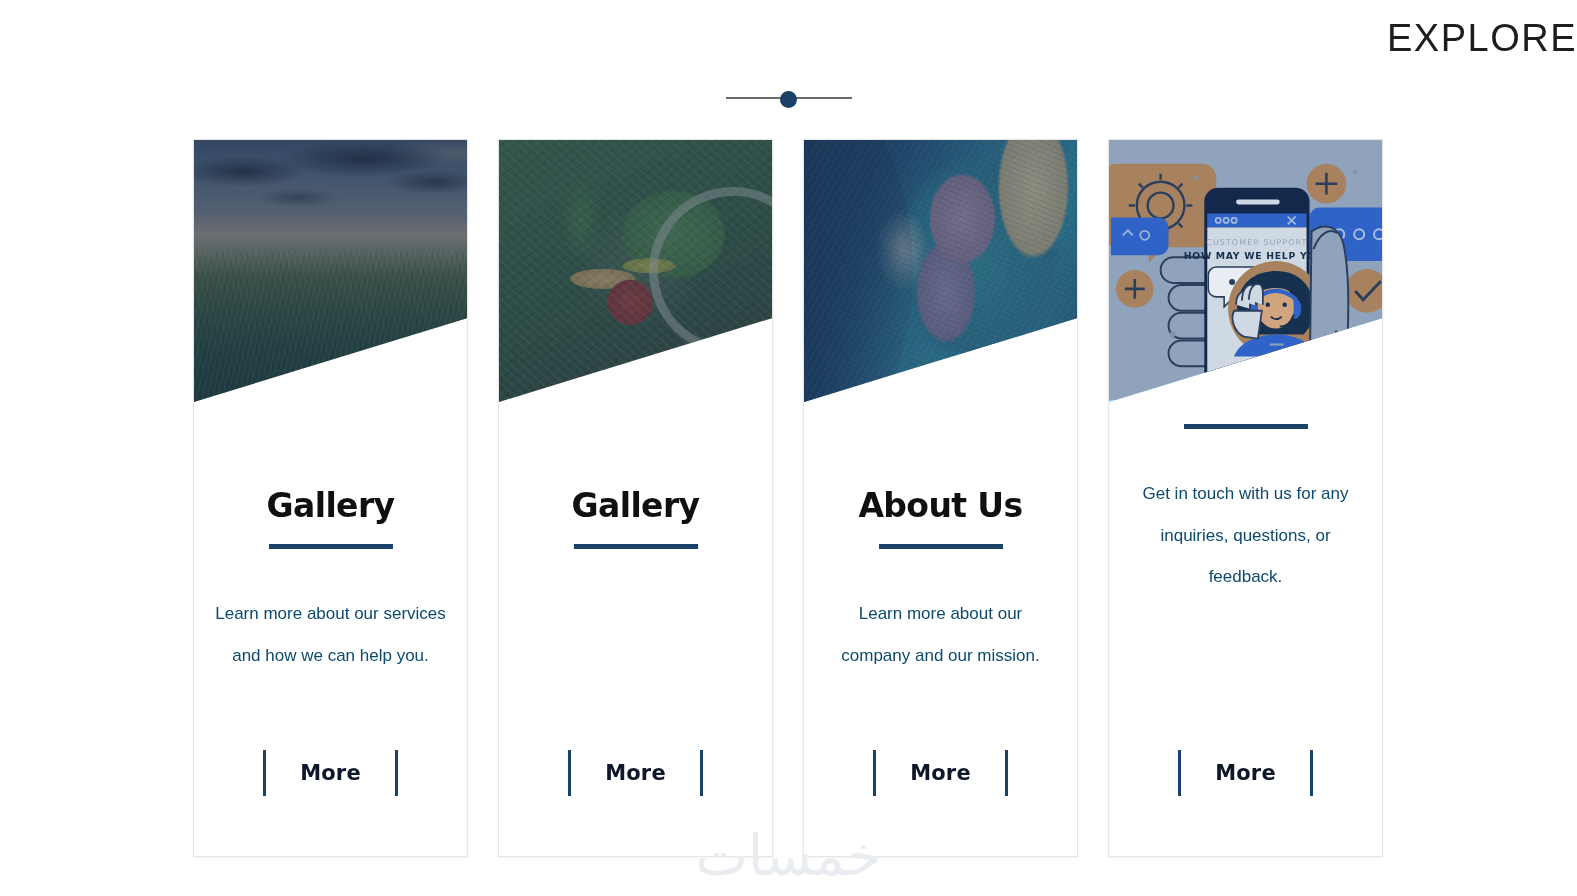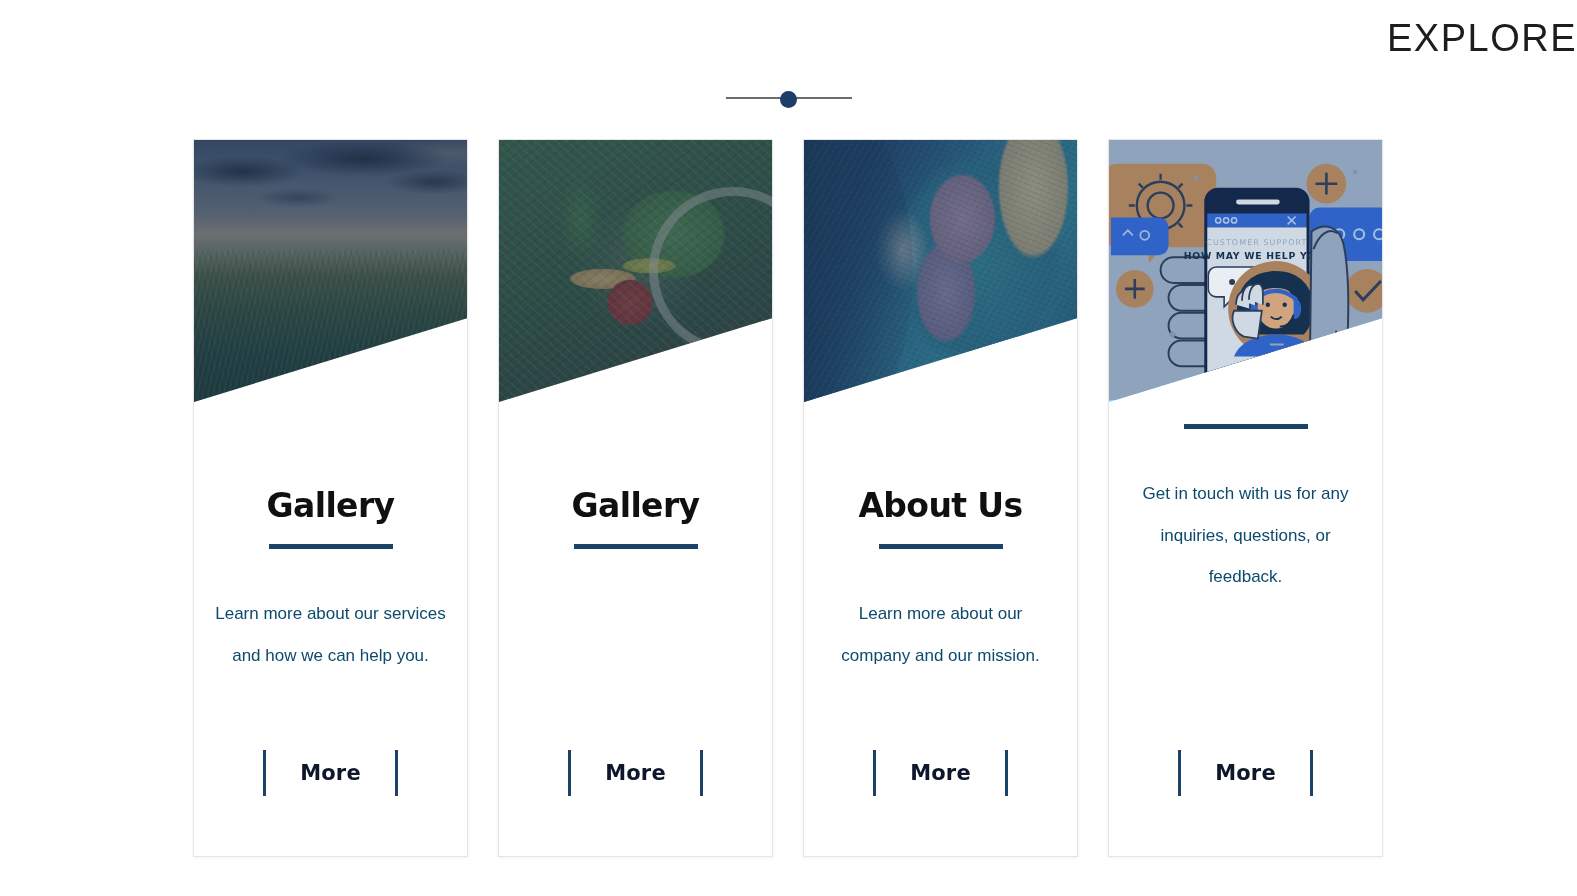--- a/index.html
+++ b/index.html
@@ -353,14 +353,15 @@
         <div class="more-wrap">
           <span class="more-bar"></span>
           <span class="more-label">More</span>
           <span class="more-bar"></span>
         </div>
       </div>
     </div>
 
   </div>
 
+  <div class="watermark">خمسات</div>
 
 </div>
 
 </body></html>

